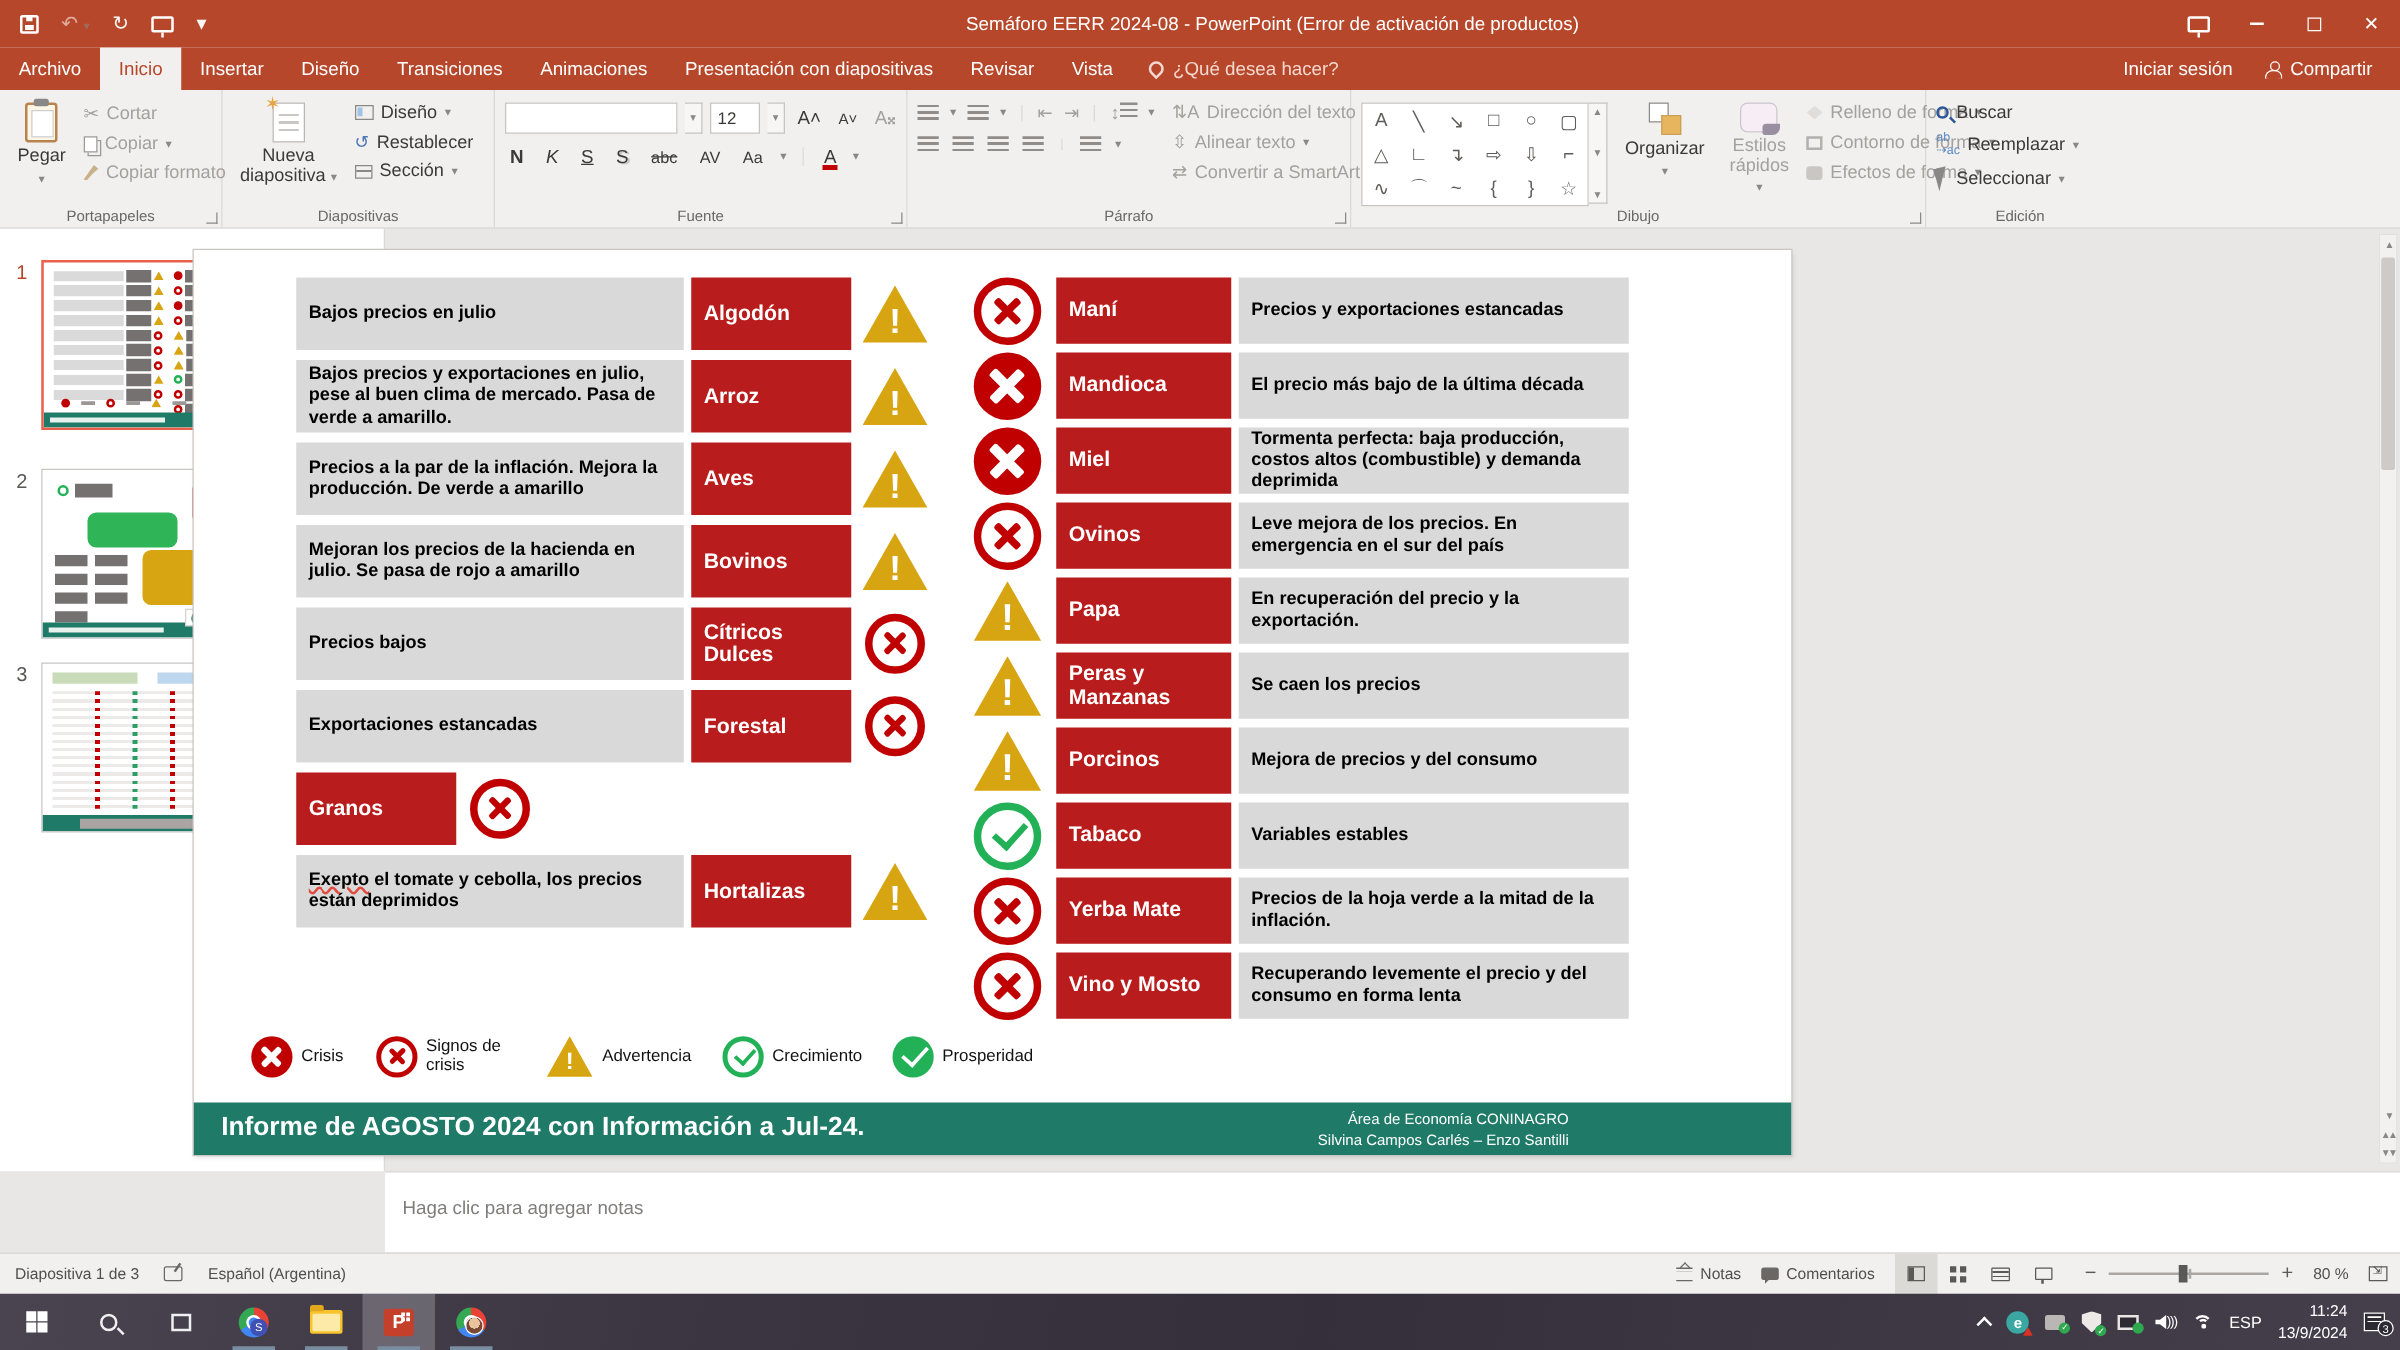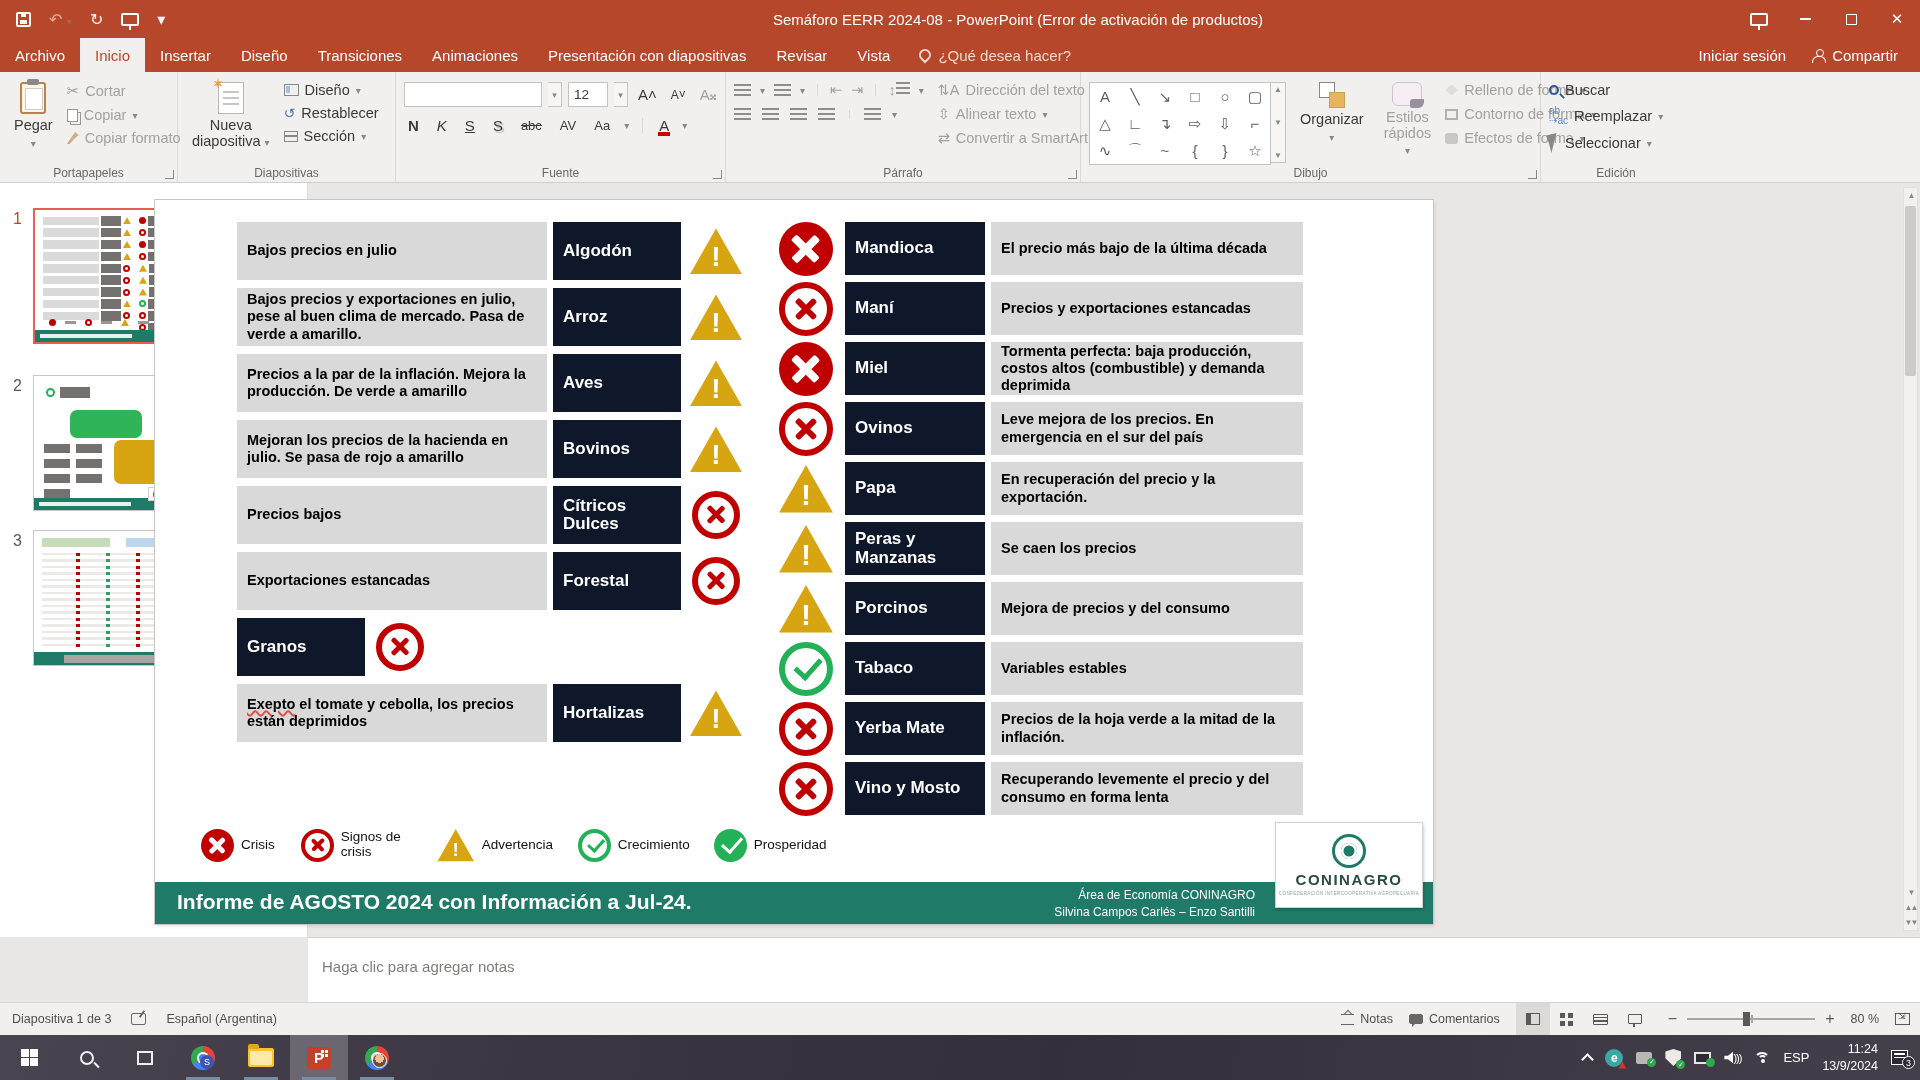--- a/index.html
+++ b/index.html
@@ -141,21 +141,21 @@
   .srows.left { left:82px; top:22px; gap:8px; }
   .srows.right { left:618px; top:22px; gap:7px; }
   .slide-row { display:flex; align-items:stretch; }
   .slide-row.lrow { height:58px; }
   .slide-row.rrow { height:53px; }
   .desc { background:#d9d9d9; display:flex; align-items:center; padding:4px 10px; }
   .desc span { font-weight:700; font-size:14.5px; line-height:1.18; color:#000; }
   .typo { text-decoration:underline; text-decoration-style:wavy; text-decoration-color:#e04a3f; text-decoration-thickness:1.5px; }
   .lrow .desc { width:310px; margin-right:6px; }
   .rrow .desc { width:312px; }
-  .prod { background:#0f172a; display:flex; align-items:center; padding:17px 10px; }
+  .prod { background:#b91c1c; display:flex; align-items:center; padding:17px 10px; }
   .prod span { color:#fff; font-weight:700; font-size:17px; line-height:1.08; }
   .lrow .prod { width:128px; }
   .rrow .prod { width:140px; margin-right:6px; }
   .iconslot { display:flex; align-items:center; justify-content:center; }
   .lrow .iconslot { width:70px; }
   .rrow .iconslot { width:66px; margin-right:6px; }
   
   .stc { border-radius:50%; position:relative; flex:0 0 auto; }
   .st-crisis { background:#c00000; color:#fff; }
   .st-signos { background:#fff; color:#c00000; border:6px solid #c00000; }
@@ -816,38 +816,38 @@
           <div class="iconslot">
             <div class="sttri tri-m">
               <span>!</span>
             </div>
           </div>
         </div>
       </div>
     <div class="srows right" id="right-rows">
         <div class="slide-row rrow">
           <div class="iconslot">
+            <div class="stc st-signos sz-r mark-x"></div>
+          </div>
+          <div class="prod">
+            <span>Maní</span>
+          </div>
+          <div class="desc">
+            <span>Precios y exportaciones estancadas</span>
+          </div>
+        </div>
+        <div class="slide-row rrow">
+          <div class="iconslot">
             <div class="stc st-crisis sz-r mark-x"></div>
           </div>
           <div class="prod">
             <span>Mandioca</span>
           </div>
           <div class="desc">
             <span>El precio más bajo de la última década</span>
-          </div>
-        </div>
-        <div class="slide-row rrow">
-          <div class="iconslot">
-            <div class="stc st-signos sz-r mark-x"></div>
-          </div>
-          <div class="prod">
-            <span>Maní</span>
-          </div>
-          <div class="desc">
-            <span>Precios y exportaciones estancadas</span>
           </div>
         </div>
         <div class="slide-row rrow">
           <div class="iconslot">
             <div class="stc st-crisis sz-r mark-x"></div>
           </div>
           <div class="prod">
             <span>Miel</span>
           </div>
           <div class="desc">
@@ -961,25 +961,20 @@
           <div class="stc st-prosperidad sz-s mark-v"></div>
           <span class="llabel">Prosperidad</span>
         </div>
       </div>
     <div class="sfooter">
       <div class="ftitle">Informe de AGOSTO 2024 con Información a Jul-24.</div>
       <div class="fcredits">
         <div>Área de Economía CONINAGRO</div>
         <div>Silvina Campos Carlés – Enzo Santilli</div>
       </div>
-    </div>
-    <div class="logo-box">
-      <span class="logo-mark"></span>
-      <span class="logo-name">CONINAGRO</span>
-      <span class="logo-tag">CONFEDERACIÓN INTERCOOPERATIVA AGROPECUARIA</span>
     </div>
   </div>
 
   <div class="vscroll">
     <span class="vsbtn">▲</span>
     <span class="vthumb"></span>
     <span class="spacer"></span>
     <span class="vsbtn">▼</span>
     <span class="vsbtn">▲▲</span>
     <span class="vsbtn">▼▼</span>

